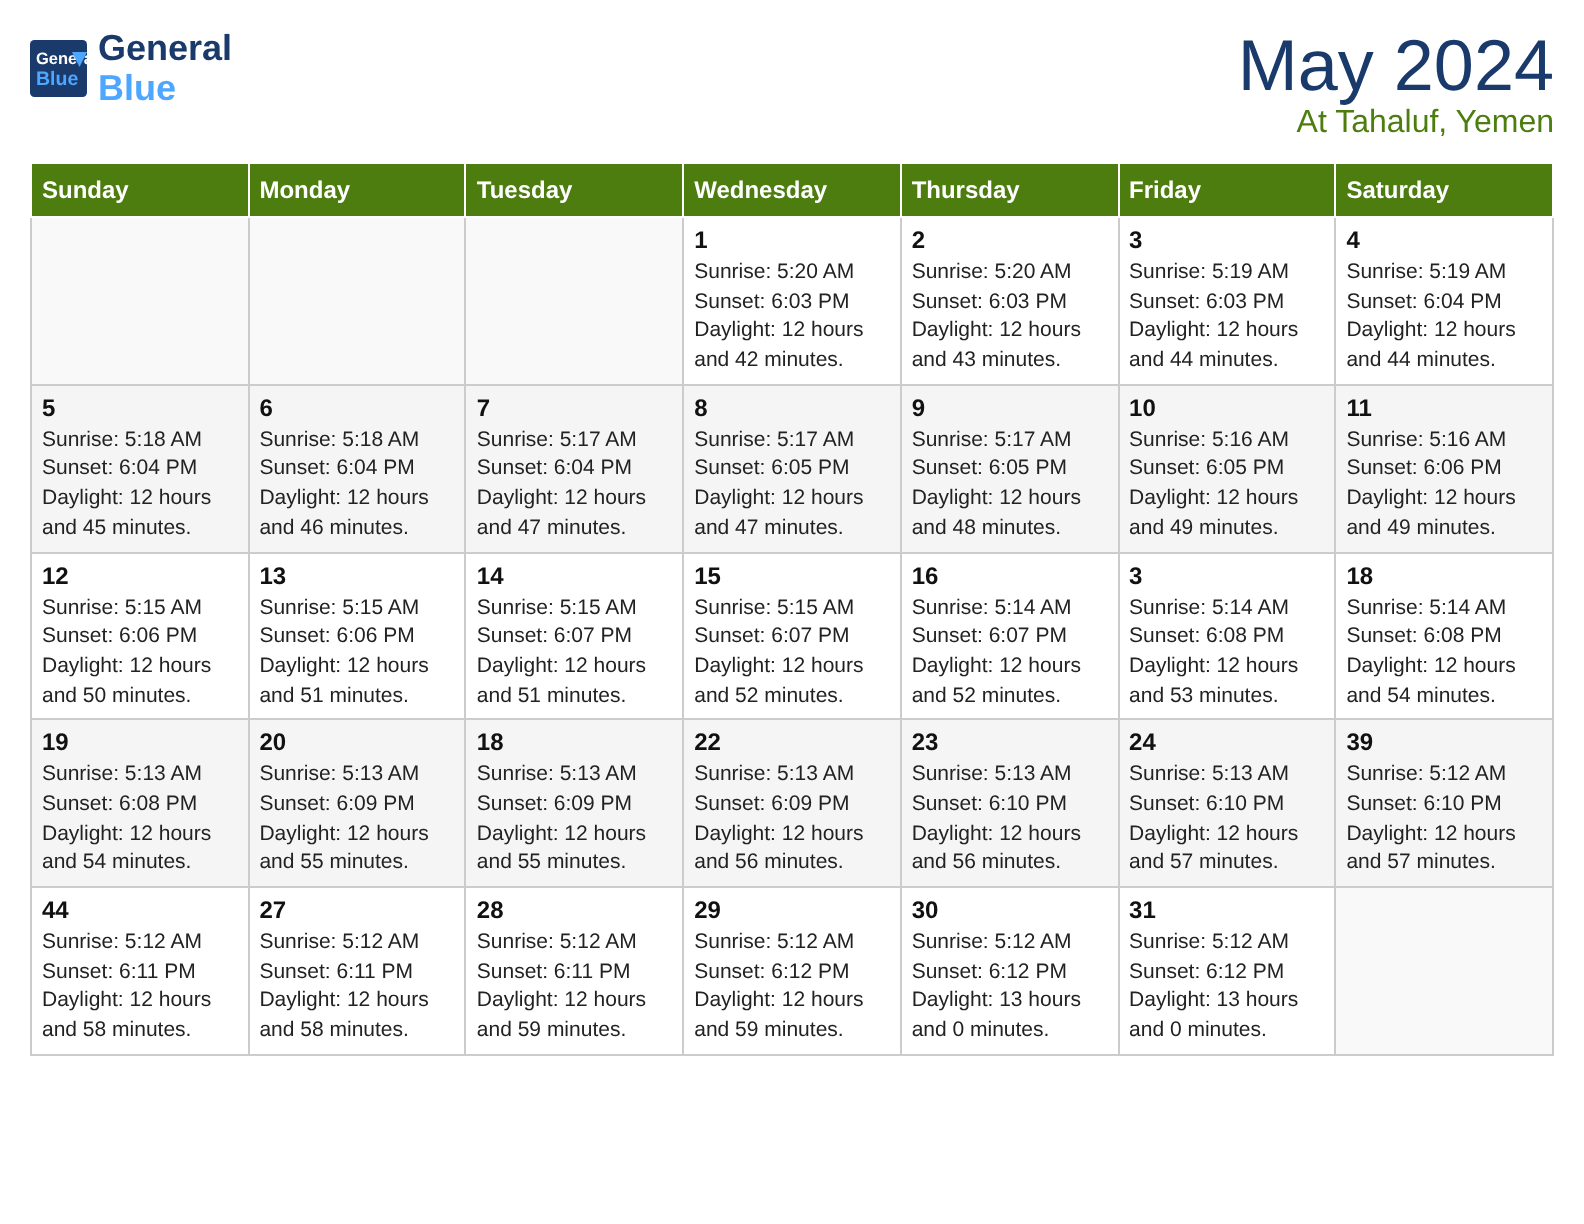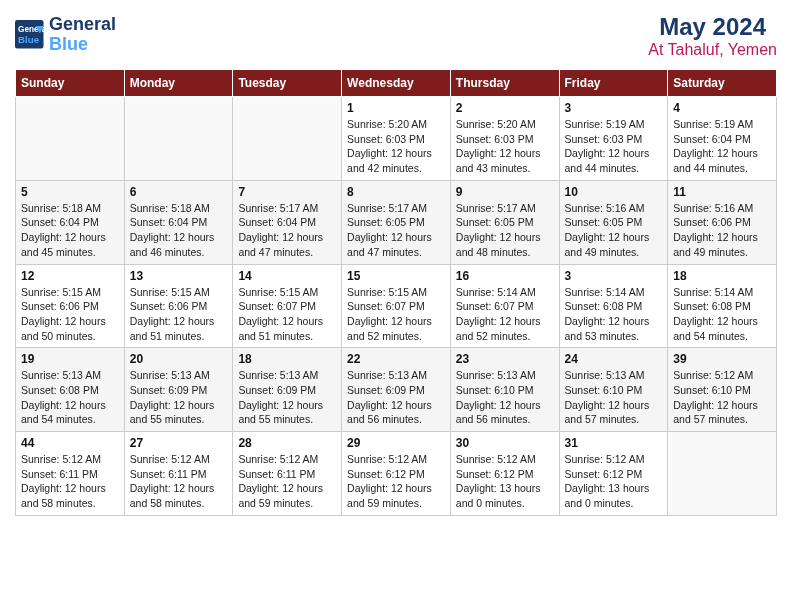--- a/index.html
+++ b/index.html
@@ -28,38 +28,38 @@
       line-height: 1.1;
     }
     .logo-icon {
       width: 30px;
       height: 30px;
     }
     .title-area {
       text-align: right;
     }
     .month-title {
-      font-size: 24px;
-      font-weight: bold;
+      font-size: 36px;
+      font-weight: normal;
       color: #1a3a6b;
       line-height: 1;
       text-align: center;
     }
     .location-title {
       font-size: 16px;
-      color: #be185d;
+      color: #4d7c0f;
       margin-top: 2px;
     }
     table {
       width: 100%;
       border-collapse: collapse;
       font-size: 11px;
     }
     thead th {
-      background-color: #7f1d1d;
+      background-color: #4d7c0f;
       color: white;
       text-align: left;
       padding: 6px 5px;
       font-size: 12px;
       font-weight: bold;
       border: 1px solid #fff;
     }
     tbody td {
       border: 1px solid #ccc;
       vertical-align: top;

